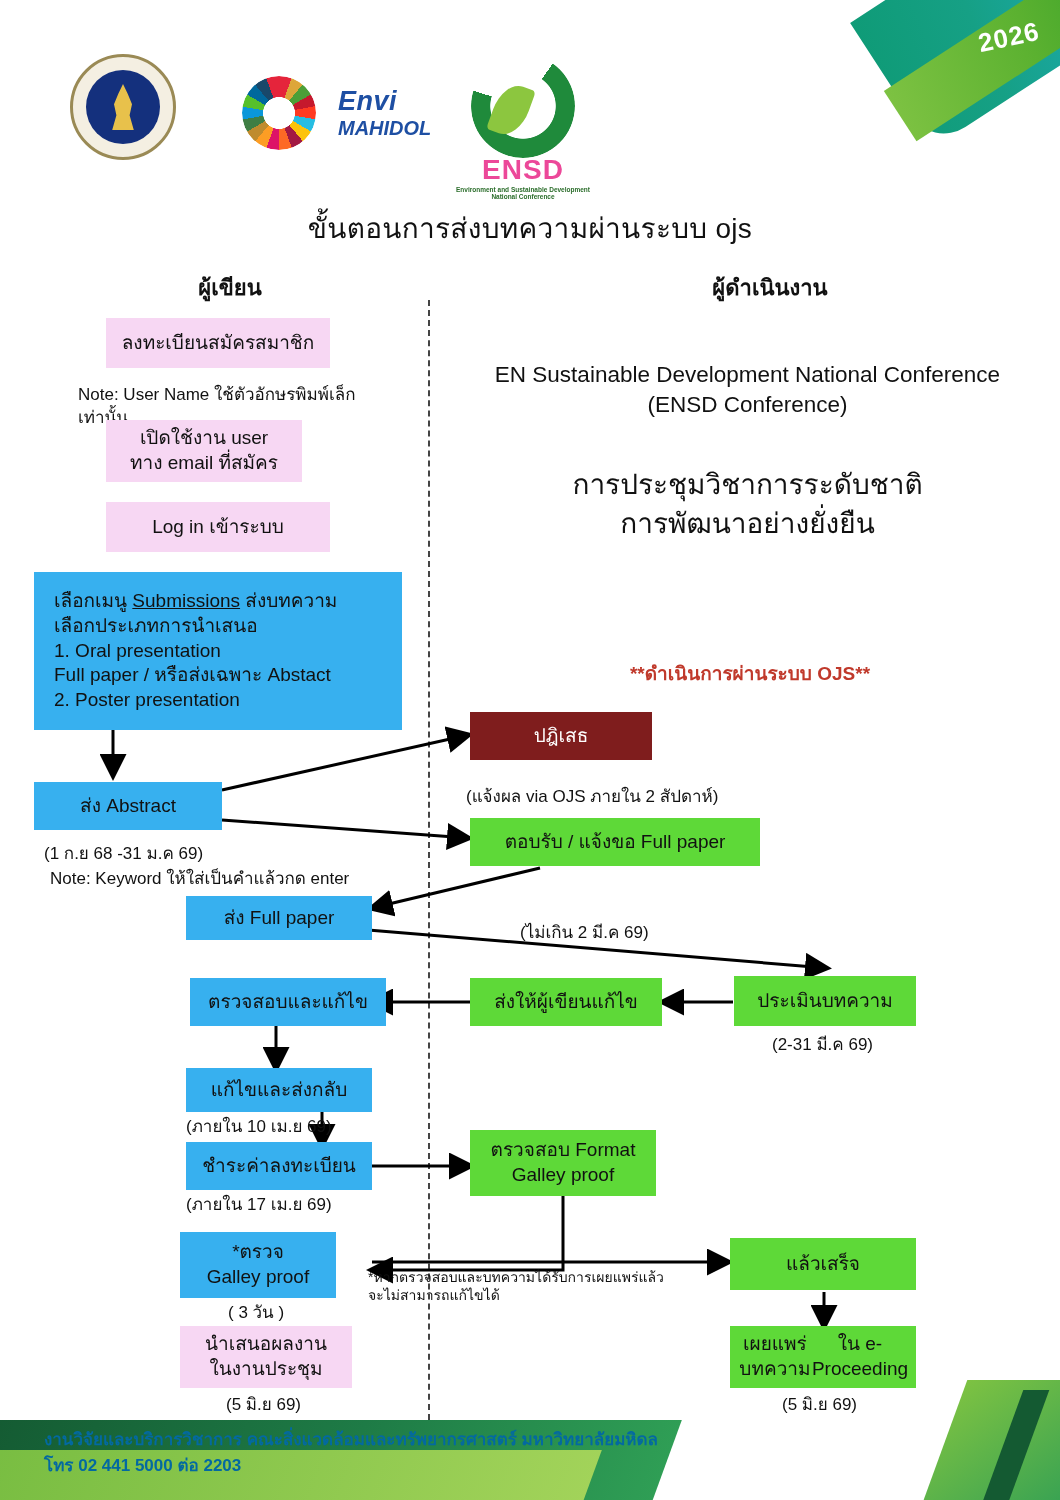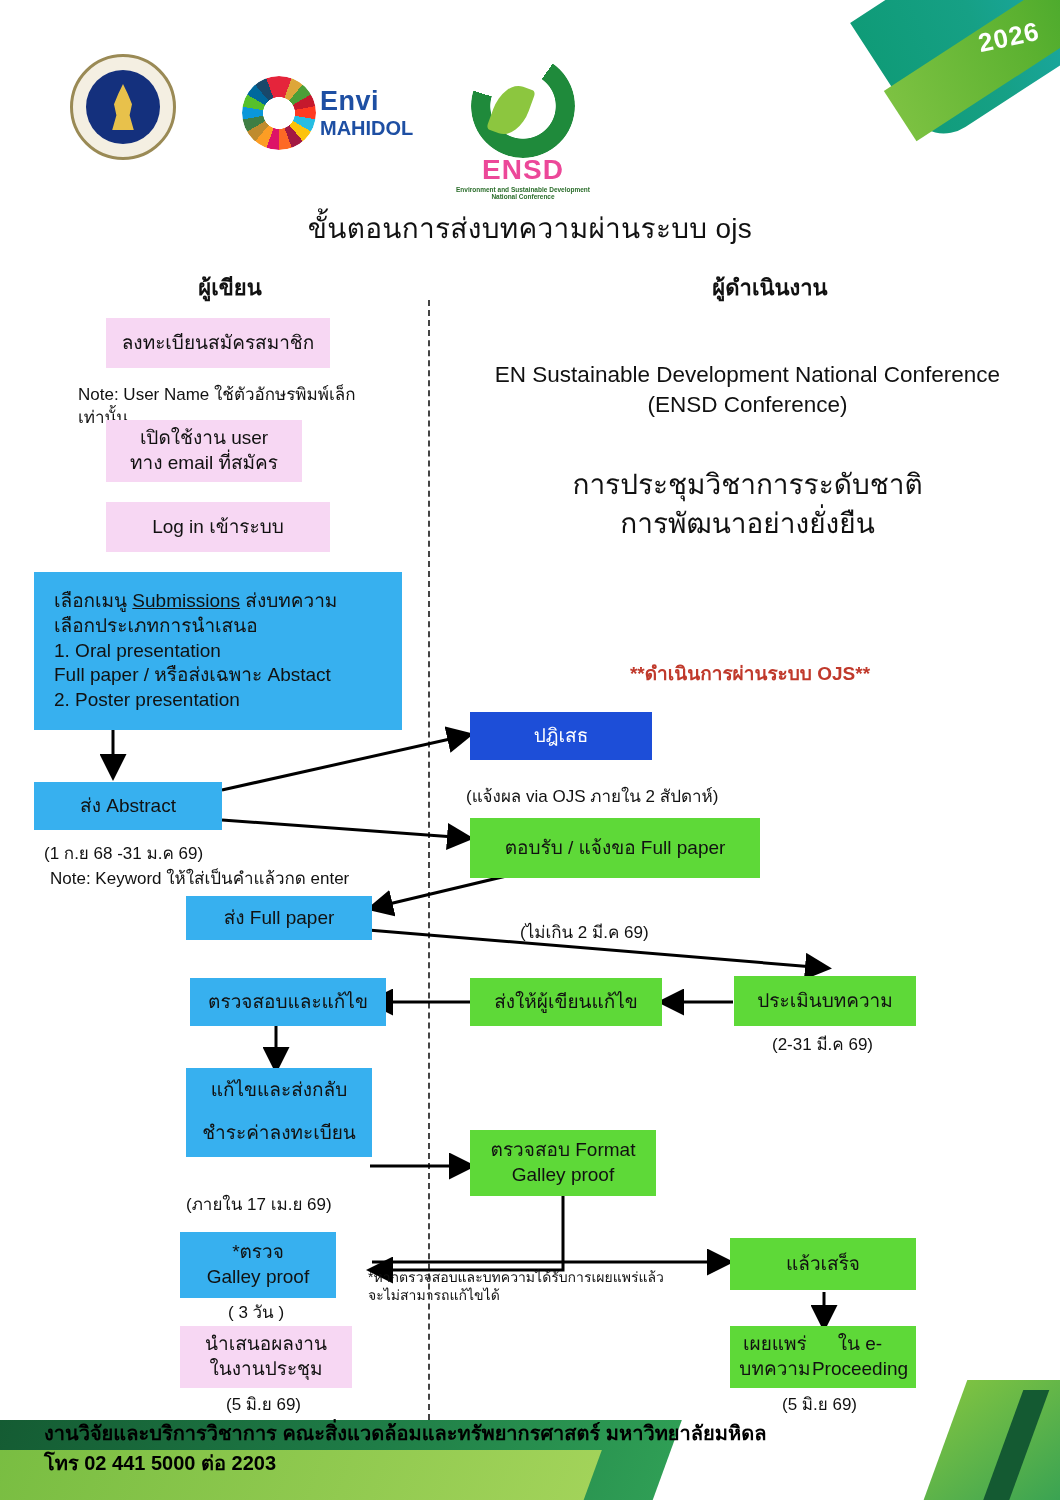--- a/index.html
+++ b/index.html
@@ -58,21 +58,21 @@
     position: absolute; right: -30px; bottom: -30px; width: 150px; height: 150px;
     background: linear-gradient(135deg,#7dc242,#2f9e55);
     transform: skewX(-20deg);
   }
   .corner-br .h2 {
     position: absolute; right: 38px; bottom: -40px; width: 26px; height: 150px;
     background: #145a32; transform: skewX(-20deg);
   }
   .footer-text {
     position: absolute; left: 44px; bottom: 22px;
-    color: #000000; font-size: 20px; line-height: 1.5; font-weight: bold;
+    color: #0369a1; font-size: 17px; line-height: 1.5; font-weight: bold;
     z-index: 5;
   }
   .footer-text div { white-space: nowrap; }
 
   
   .logos { position: absolute; top: 46px; left: 60px; height: 130px; }
   .logo-mu {
     position: absolute; left: 10px; top: 8px; width: 106px; height: 106px;
     border-radius: 50%; background: #f4efe2;
     border: 3px solid #9a8a55;
@@ -94,21 +94,21 @@
     position: absolute; left: 0; top: 0; width: 74px; height: 74px; border-radius: 50%;
     background: conic-gradient(
       #e5243b 0 5.5%, #dda63a 5.5% 11%, #4c9f38 11% 16.6%, #c5192d 16.6% 22%,
       #ff3a21 22% 27.7%, #26bde2 27.7% 33.3%, #fcc30b 33.3% 38.8%, #a21942 38.8% 44.4%,
       #fd6925 44.4% 50%, #dd1367 50% 55.5%, #fd9d24 55.5% 61.1%, #bf8b2e 61.1% 66.6%,
       #3f7e44 66.6% 72.2%, #0a97d9 72.2% 77.7%, #56c02b 77.7% 83.3%, #00689d 83.3% 88.8%,
       #19486a 88.8% 94.4%, #e5243b 94.4% 100%);
     mask: radial-gradient(circle, transparent 30%, #000 31%);
     -webkit-mask: radial-gradient(circle, transparent 30%, #000 31%);
   }
-  .sdg-text { position: absolute; left: 78px; top: 12px; line-height: 1; }
+  .sdg-text { position: absolute; left: 96px; top: 12px; line-height: 1; font-style: italic; }
   .sdg-text .envi { font-size: 27px; font-weight: bold; color: #1e4fa3; letter-spacing: .5px; }
   .sdg-text .mahidol { font-size: 20px; font-weight: bold; color: #1e4fa3; margin-top: 3px; }
 
   .logo-ensd { position: absolute; left: 388px; top: 8px; width: 150px; height: 140px; text-align:center;}
   .ensd-c {
     position: relative; width: 104px; height: 104px; margin: 0 auto;
     border-radius: 50%;
     background: conic-gradient(from 35deg, #1f8a3b 0 70%, transparent 70% 100%);
     mask: radial-gradient(circle, transparent 44%, #000 45%);
     -webkit-mask: radial-gradient(circle, transparent 44%, #000 45%);
@@ -158,21 +158,21 @@
   .box {
     position: absolute;
     display: flex; align-items: center; justify-content: center;
     text-align: center;
     font-size: 19px; color: #111; line-height: 1.3;
     padding: 4px 8px;
   }
   .pink  { background: #f7d7f3; }
   .blue  { background: #37b0ef; }
   .green { background: #5ed938; }
-  .darkgreen { background: #1d4ed8; color: #ffffff; }
+  .darkgreen { background: #7f1d1d; color: #ffffff; }
 
   .note {
     position: absolute; font-size: 17px; color: #111; line-height: 1.35;
   }
 
   .u { text-decoration: underline; }
 
   svg.arrows {
     position: absolute; left: 0; top: 0; width: 1060px; height: 1500px;
     pointer-events: none;
@@ -296,21 +296,21 @@
 
 <div class="box blue" style="left:190px; top:978px; width:196px; height:48px;">
   <span>ตรวจสอบและแก้ไข</span>
 </div>
 
 <div class="box blue" style="left:186px; top:1068px; width:186px; height:44px;">
   <span>แก้ไขและส่งกลับ</span>
 </div>
 <div class="note" style="left:186px; top:1116px;">(ภายใน 10 เม.ย 69)</div>
 
-<div class="box blue" style="left:186px; top:1109px; width:186px; height:48px;text-align:right;">
+<div class="box blue" style="left:186px; top:1142px; width:186px; height:48px;text-align:right;">
   <span>ชำระค่าลงทะเบียน</span>
 </div>
 <div class="note" style="left:186px; top:1194px;">(ภายใน 17 เม.ย 69)</div>
 
 <div class="box blue" style="left:180px; top:1232px; width:156px; height:66px; flex-direction:column;">
   <span>*ตรวจ</span>
   <span>Galley proof</span>
 </div>
 <div class="note" style="left:228px; top:1302px;">( 3 วัน )</div>
 
@@ -318,21 +318,21 @@
   <span>นำเสนอผลงาน</span>
   <span>ในงานประชุม</span>
 </div>
 <div class="note" style="left:226px; top:1394px;">(5 มิ.ย 69)</div>
 
 <div class="box darkgreen" style="left:470px; top:712px; width:182px; height:48px;">
   <span>ปฎิเสธ</span>
 </div>
 <div class="note" style="left:466px; top:786px;">(แจ้งผล via OJS ภายใน 2 สัปดาห์)</div>
 
-<div class="box green" style="left:470px; top:818px; width:290px; height:60px;">
+<div class="box green" style="left:470px; top:818px; width:290px; height:48px;">
   <span>ตอบรับ / แจ้งขอ Full paper</span>
 </div>
 
 <div class="note" style="left:520px; top:922px;">(ไม่เกิน 2 มี.ค 69)</div>
 
 <div class="box green" style="left:470px; top:978px; width:192px; height:48px;">
   <span>ส่งให้ผู้เขียนแก้ไข</span>
 </div>
 
 <div class="box green" style="left:734px; top:976px; width:182px; height:50px;">

